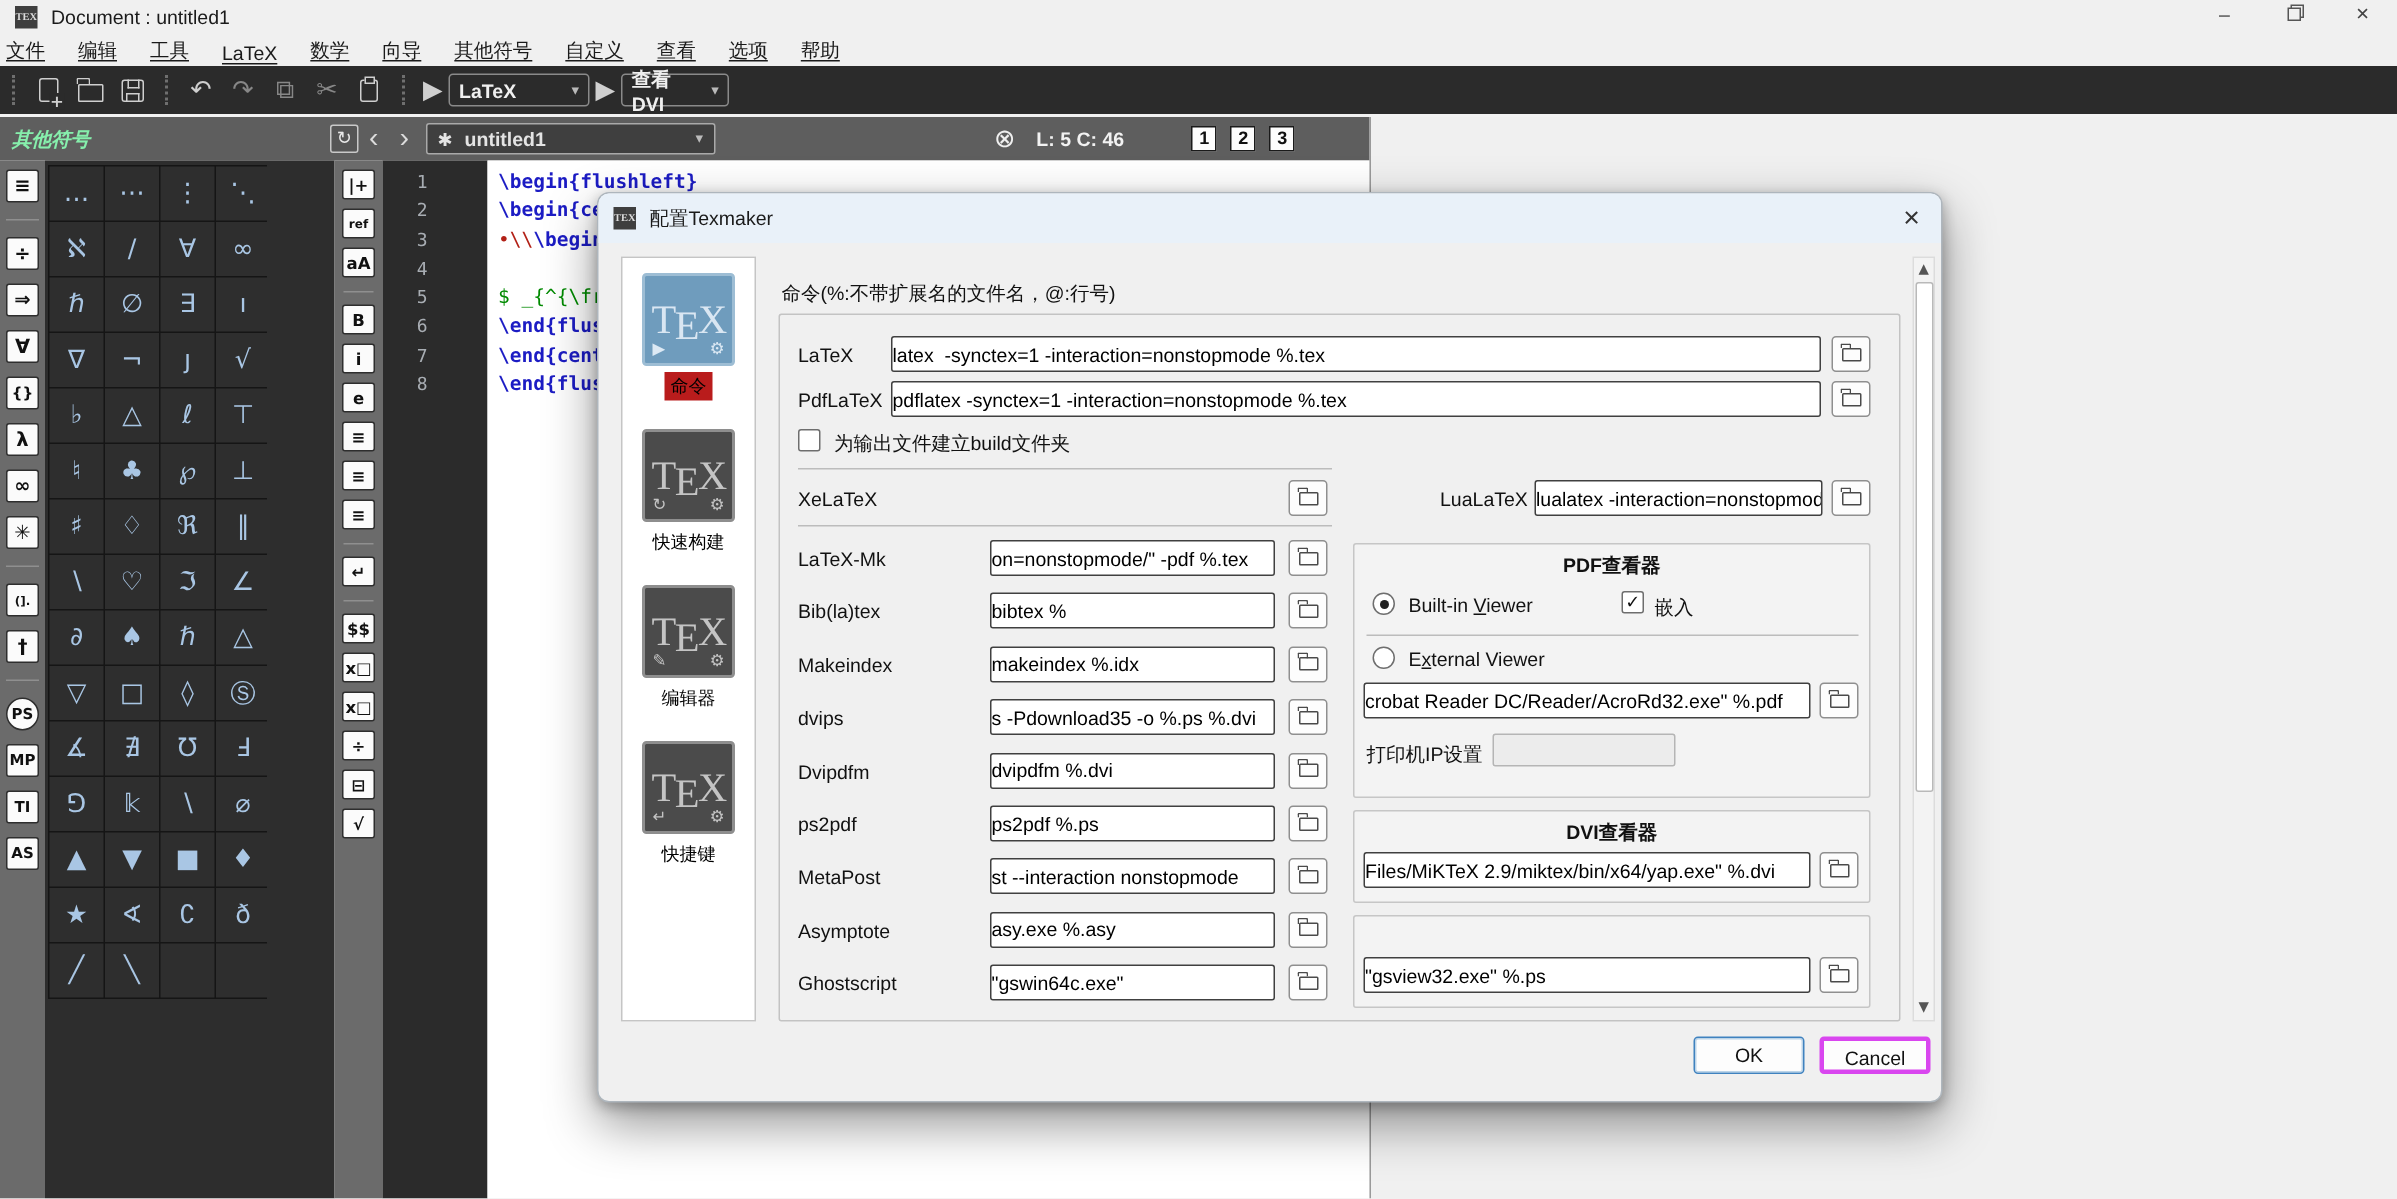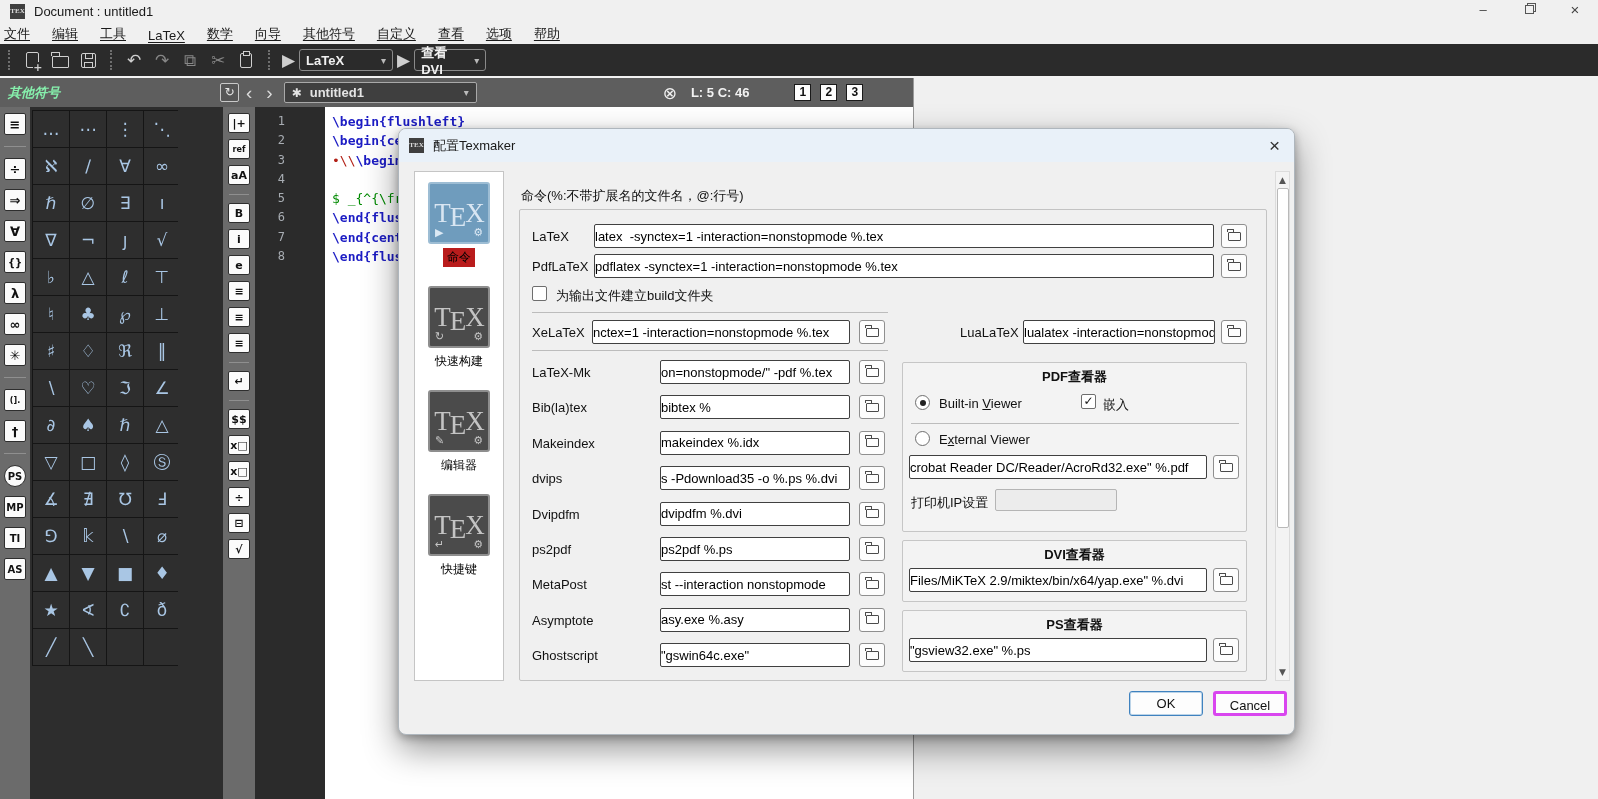--- a/index.html
+++ b/index.html
@@ -382,21 +382,20 @@
     <span class="fbtn" style="left:701px; top:44px">
         <span class="fldr"></span>
       </span>
 
     <span class="cb" style="left:12px; top:76px"></span>
     <span class="flabel" style="left:36px; top:77px">为输出文件建立build文件夹</span>
 
     <div class="hline" style="left:12px; top:102px; width:356px"></div>
 
     <span class="flabel" style="left:12px; top:115px">XeLaTeX</span>
-    <input class="tinput" style="left: 72px; top: 110px; width: 258px;" readonly="" value="nctex=1 -interaction=nonstopmode %.tex">
     <span class="fbtn" style="left:339px; top:110px">
         <span class="fldr"></span>
       </span>
 
     <span class="flabel" style="left:440px; top:115px">LuaLaTeX</span>
     <input class="tinput" style="left: 503px; top: 110px; width: 192px;" readonly="" value="lualatex -interaction=nonstopmode %.tex">
     <span class="fbtn" style="left:701px; top:110px">
         <span class="fldr"></span>
       </span>
 
@@ -469,21 +468,20 @@
 
     <div class="grp" style="left:382px; top:330px; height:62px">
       <div class="grp-title">DVI查看器</div>
       <input class="tinput" style="left: 6px; top: 27px; width: 298px;" readonly="" value="Files/MiKTeX 2.9/miktex/bin/x64/yap.exe&quot; %.dvi">
       <span class="fbtn" style="left:310px; top:27px">
           <span class="fldr"></span>
         </span>
     </div>
 
     <div class="grp" style="left:382px; top:400px; height:62px">
-      <div class="grp-title">PS查看器</div>
       <input class="tinput" style="left: 6px; top: 27px; width: 298px;" readonly="" value="&quot;gsview32.exe&quot; %.ps">
       <span class="fbtn" style="left:310px; top:27px">
           <span class="fldr"></span>
         </span>
     </div>
   </div>
 
   <div id="dlg-scroll">
     <span class="sarr" style="top:3px">▲</span>
     <div id="sthumb"></div>

